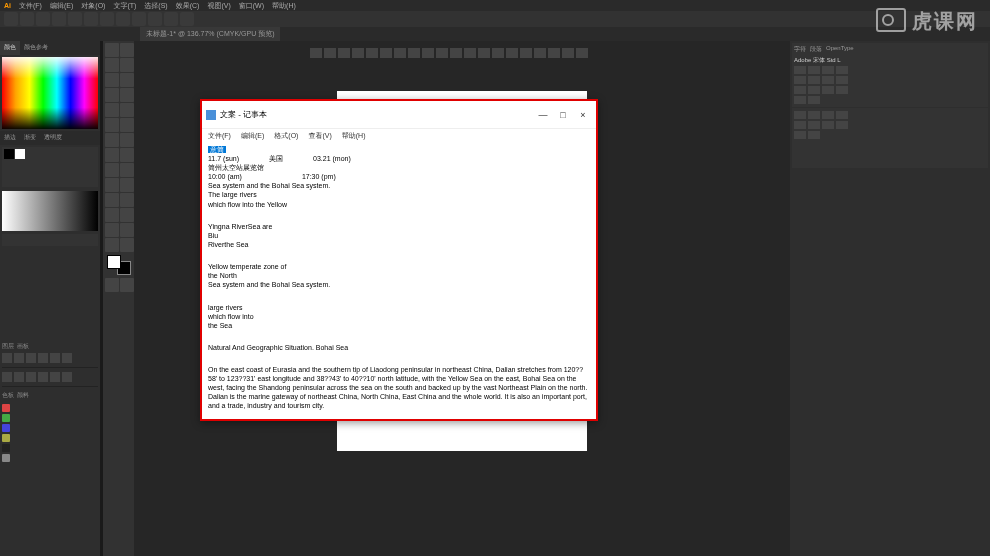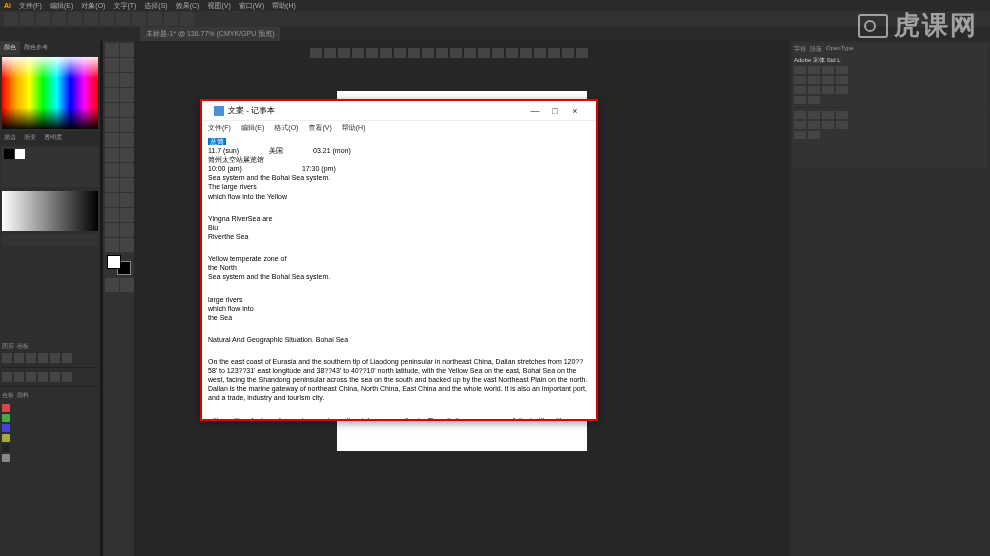--- a/index.html
+++ b/index.html
@@ -36,30 +36,30 @@
 .rpanel-row { height: 10px; display: flex; align-items: center; gap: 2px; }
 .rpanel-row .ctrl { width: 12px; height: 8px; background: #444; }
 .bottom-left-panels { position: absolute; left: 0; top: 340px; width: 100px; bottom: 0; background: #2e2e2e; padding: 2px; }
 .bl-tabs { display: flex; font-size: 6px; color: #888; gap: 3px; margin-bottom: 2px; }
 .bl-icons { display: flex; flex-wrap: wrap; gap: 2px; }
 .bl-icons .i { width: 10px; height: 10px; background: #444; }
 .bl-divider { height: 1px; background: #222; margin: 4px 0; }
 .color-dots { display: flex; flex-direction: column; gap: 2px; margin-top: 4px; }
 .color-dots .d { width: 8px; height: 8px; border-radius: 1px; }
 .floating-notepad { position: absolute; left: 200px; top: 99px; width: 398px; height: 322px; background: #fff; border: 2px solid #e00000; box-shadow: 0 2px 8px rgba(0,0,0,0.4); font-size: 7px; color: #000; display: flex; flex-direction: column; z-index: 100; }
-.np-title { height: 20px; background: #fff; display: flex; align-items: center; justify-content: space-between; padding: 0 12px; font-size: 8px; border-bottom: 1px solid #eee; }
+.np-title { height: 28px; background: #fff; display: flex; align-items: center; justify-content: space-between; padding: 0 4px; font-size: 8px; border-bottom: 1px solid #eee; }
 .np-title .left { display: flex; align-items: center; gap: 4px; }
 .np-icon { width: 10px; height: 10px; background: #4a90d9; }
 .np-winbtns { display: flex; gap: 2px; }
 .np-winbtns span { width: 18px; height: 12px; display: flex; align-items: center; justify-content: center; font-size: 9px; color: #333; }
 .np-menu { height: 14px; background: #fff; display: flex; align-items: center; gap: 10px; padding: 0 6px; font-size: 7px; color: #333; }
 .np-content { flex: 1; background: #fff; padding: 2px 6px; overflow: hidden; line-height: 1.3; }
 .np-content .highlight { background: #0078d7; color: #fff; padding: 0 2px; }
 .np-content .row { display: flex; gap: 30px; }
-.watermark { position: absolute; top: 8px; right: 12px; font-size: 26px; color: rgba(255,255,255,0.55); font-weight: bold; letter-spacing: 2px; z-index: 200; display: flex; align-items: center; gap: 6px; }
+.watermark { position: absolute; top: 8px; right: 12px; font-size: 20px; color: rgba(255,255,255,0.55); font-weight: bold; letter-spacing: 2px; z-index: 200; display: flex; gap: 6px; }
 .wm-icon { width: 30px; height: 24px; border: 2px solid rgba(255,255,255,0.55); border-radius: 3px; position: relative; }
 .wm-icon::after { content: ''; position: absolute; width: 8px; height: 8px; border: 2px solid rgba(255,255,255,0.55); border-radius: 50%; top: 4px; left: 4px; }
 .strip-panel { position: absolute; left: 103px; top: 41px; width: 30px; bottom: 0; background: #323232; display: flex; flex-direction: column; align-items: center; gap: 6px; padding-top: 6px; }
 .strip-panel .s { width: 14px; height: 14px; background: #444; border-radius: 1px; }
 </style>
 </head>
 <body>
 
 <div class="menubar">
   <span style="color:#ff9a00;font-weight:bold;">Ai</span>

